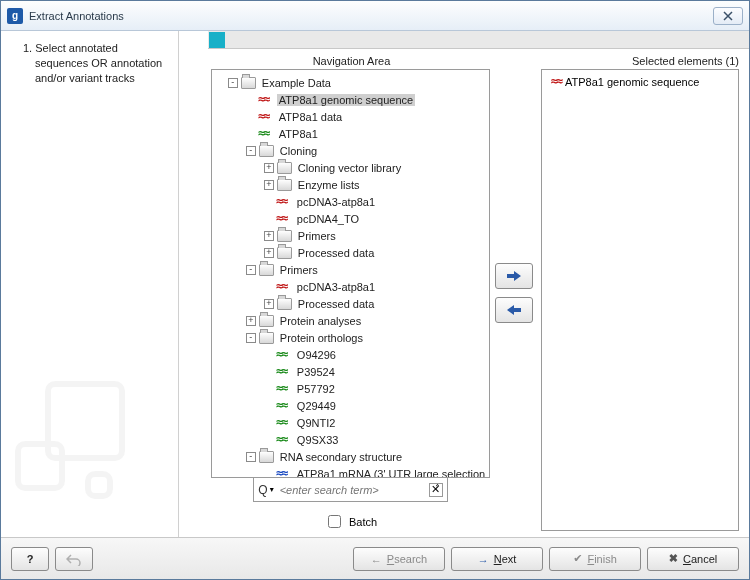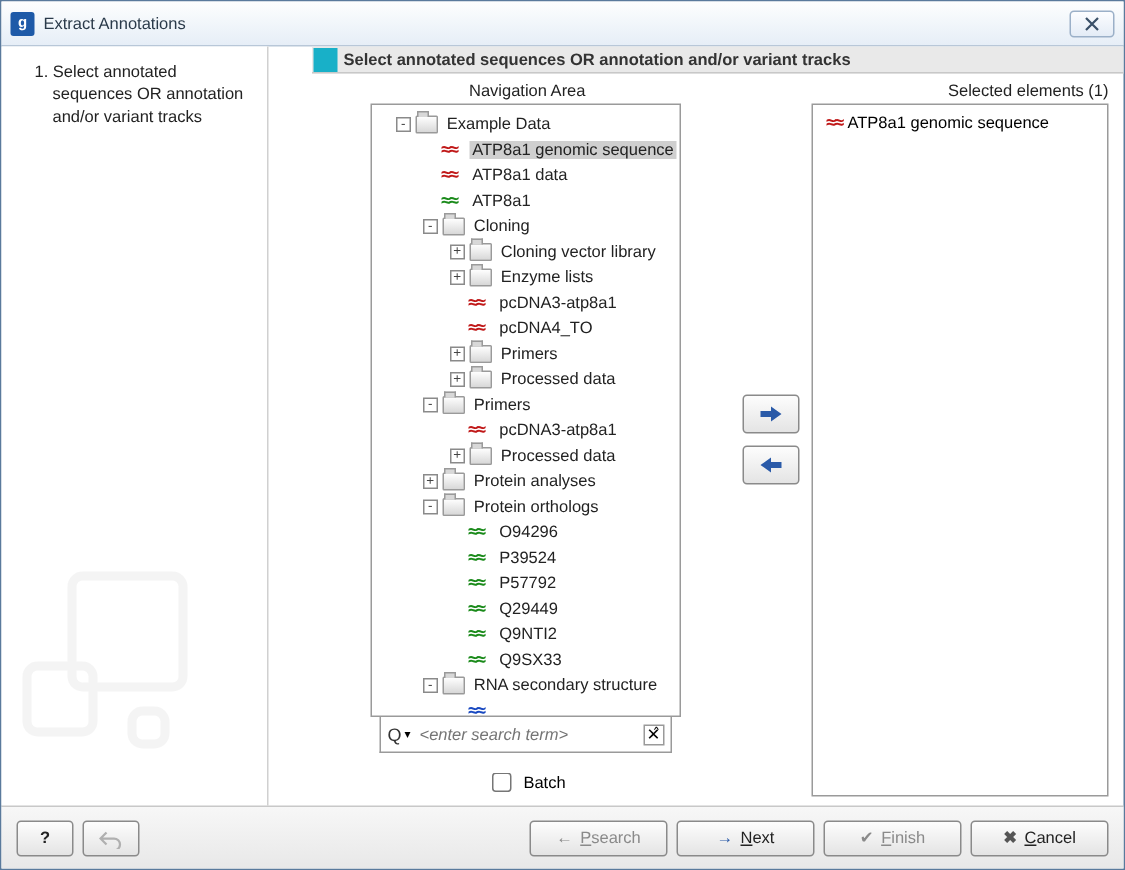--- a/index.html
+++ b/index.html
@@ -75,21 +75,20 @@
   </div>
 
   <div class="body">
     <div class="leftpane">
       <div class="step">1.  Select annotated sequences OR annotation and/or variant tracks</div>
     </div>
 
     <div class="main">
       <div class="header">
         <div class="header-square"></div>
-        <div class="header-text">Select annotated sequences OR annotation and/or variant tracks</div>
       </div>
 
       <div class="workarea">
         <div class="navcol">
           <div class="section-label">Navigation Area</div>
           <div class="treebox">
             <div class="tree-scroll">
               <div class="tree" id="tree">
                   <div class="node" style="padding-left: 14px;">
                     <span class="expander">-</span>
@@ -202,20 +201,21 @@
                     <span class="node-label">Q9SX33</span>
                   </div>
                   <div class="node" style="padding-left: 32px;">
                     <span class="expander">-</span>
                     <span class="folder"></span>
                     <span class="node-label">RNA secondary structure</span>
                   </div>
                   <div class="node" style="padding-left: 50px;">
                     <span class="noexp"></span>
                     <span class="dna-icon dna-blue">≈≈</span>
+                    <span class="node-label">ATP8a1 mRNA (3' UTR large selection</span>
                   </div>
                 </div>
             </div>
           </div>
           <div class="searchrow">
             <span class="mag">Q</span>
               <span style="font-size:8px;margin-left:-2px;">▾</span>
             <input type="text" placeholder="&lt;enter search term&gt;" style="">
             <div class="upchev">
               <span>✕̂</span>

